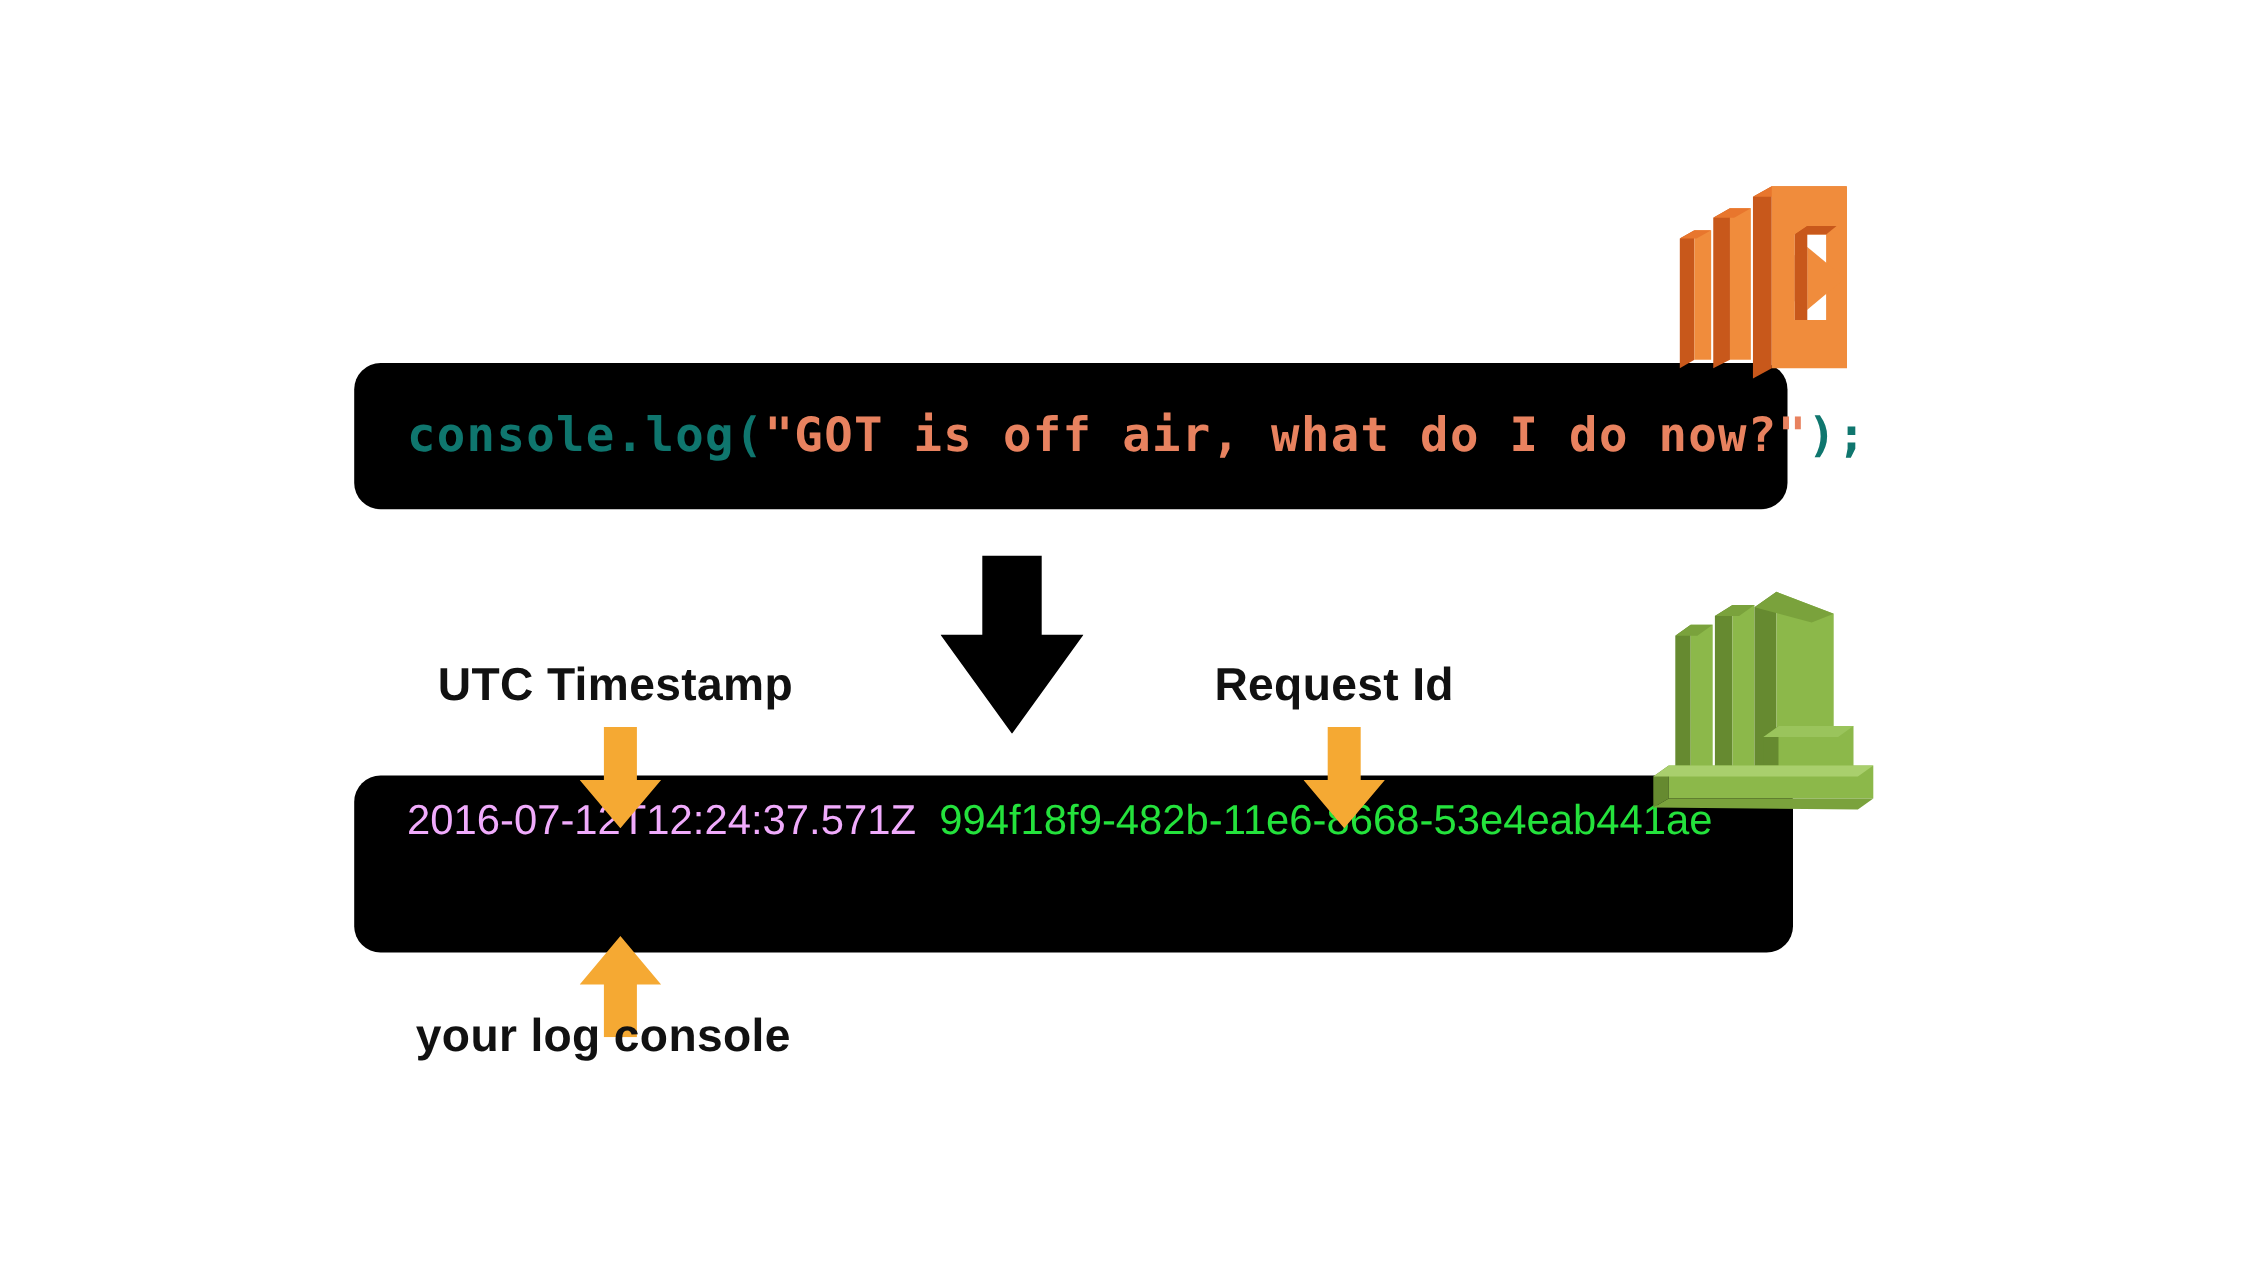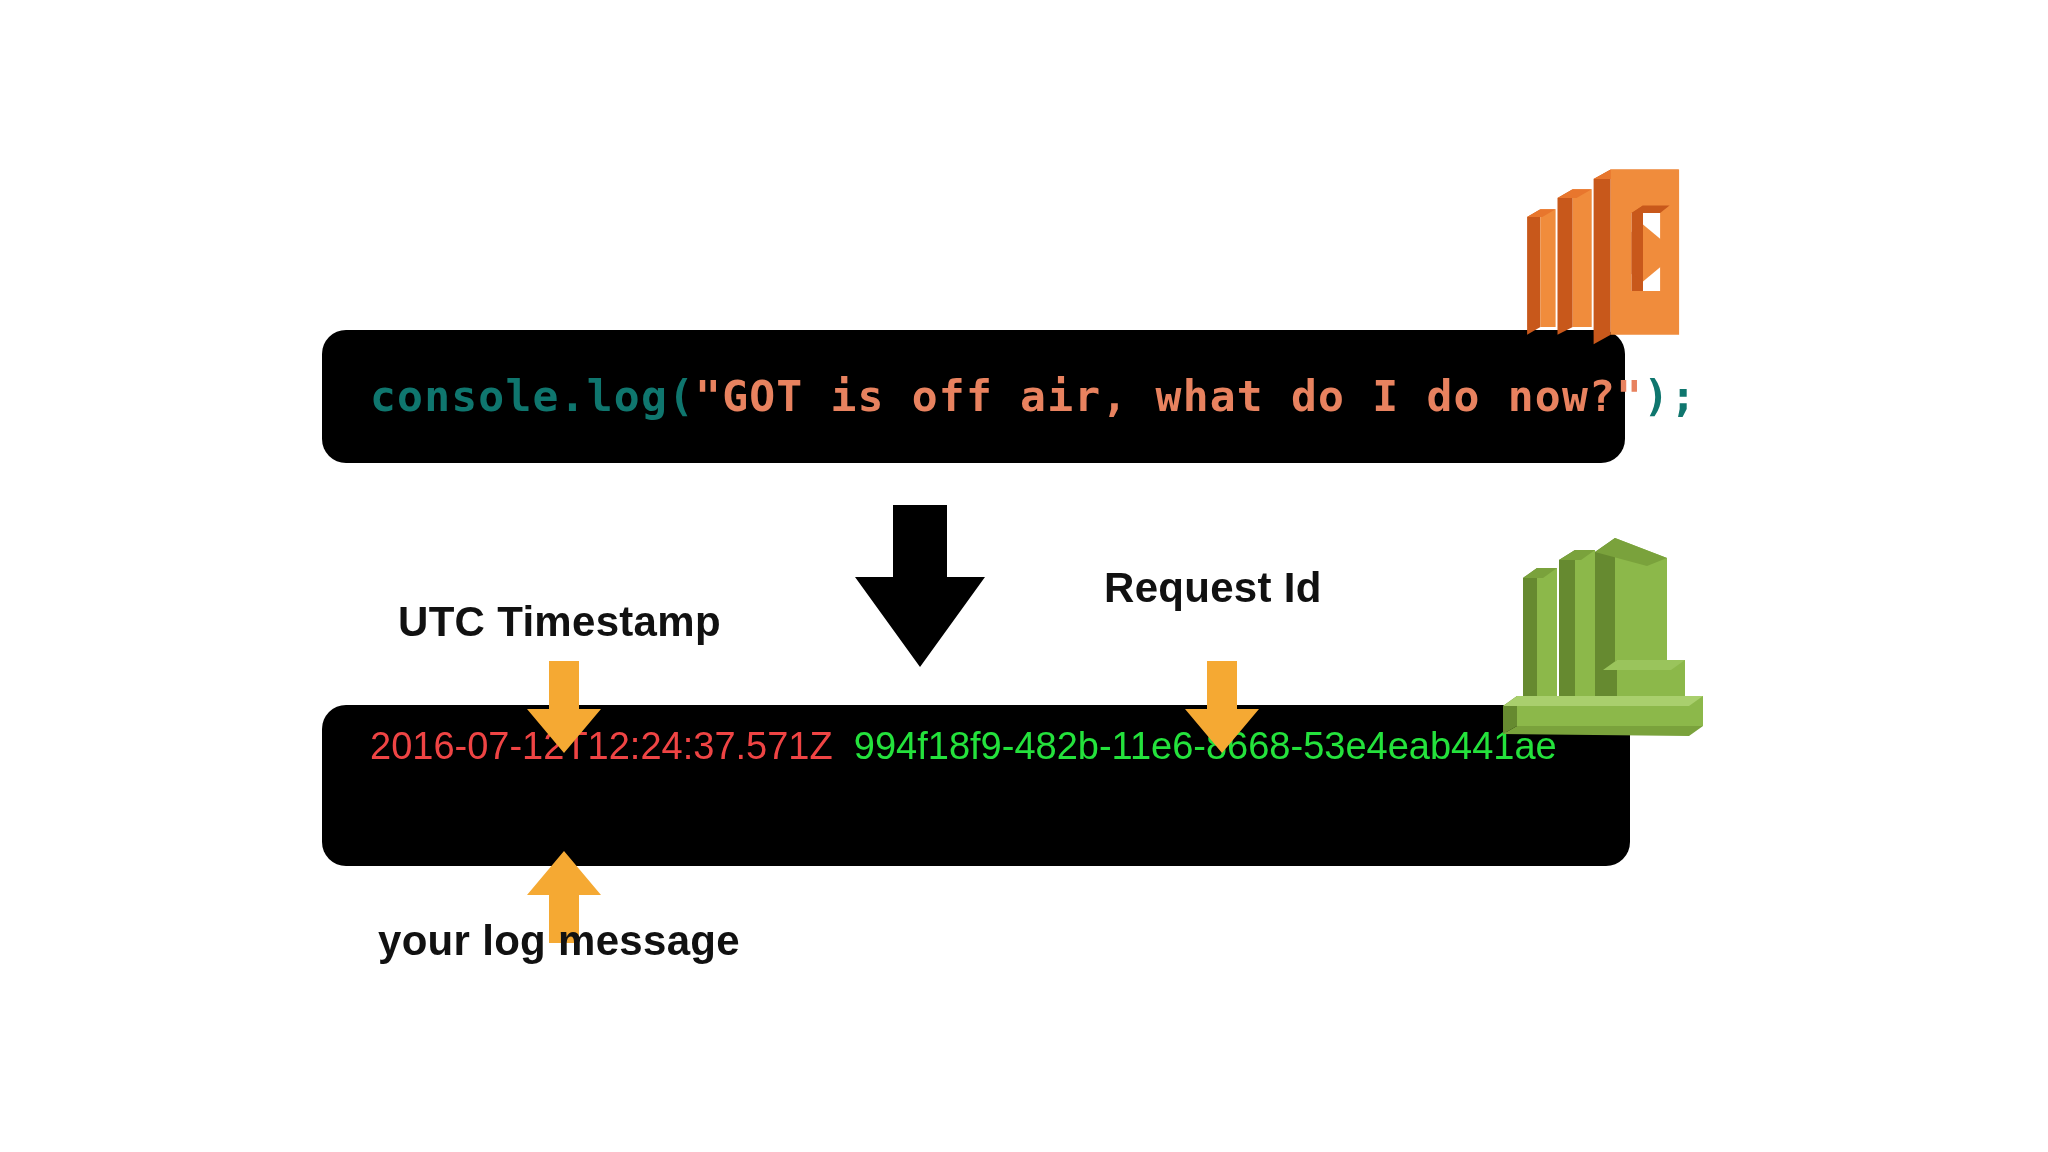--- a/index.html
+++ b/index.html
@@ -56,37 +56,37 @@
   .tok-plain  { color: #0f766e; }
   .tok-string { color: #e8825f; }
 
   
   .log-line {
     font-family: "Liberation Sans", sans-serif;
     font-size: 38px;
     line-height: 46px;
     white-space: pre;
   }
-  .log-ts  { color: #ef4444; }
+  .log-ts  { color: #f0abfc; }
   .log-rid { color: #24e23c; }
   .log-msg { color: #f3bb9d; }
 
   
   .callout-label {
     position: absolute;
     color: #111111;
     font-family: "Liberation Sans", sans-serif;
     font-size: 42px;
     font-weight: 700;
     letter-spacing: 0.3px;
     white-space: nowrap;
     z-index: 6;
   }
   #label-utc     { left: 398px; top: 598px; }
-  #label-request { left: 1104px; top: 564px; }
+  #label-request { left: 1104px; top: 598px; }
   #label-message { left: 378px; top: 917px; }
 
   
   .arrow-orange {
     position: absolute;
     width: 74px;
     height: 92px;
     z-index: 5;
   }
   .arrow-orange svg { display: block; width: 100%; height: 100%; }
@@ -158,21 +158,21 @@
 <div id="arrow-flow">
   <svg viewBox="0 0 130 162" xmlns="http://www.w3.org/2000/svg">
     <polygon points="38,0 92,0 92,72 130,72 65,162 0,72 38,72" fill="#000000"></polygon>
   </svg>
 </div>
 
 <div class="callout-label" id="label-utc">UTC Timestamp</div>
 
 <div class="callout-label" id="label-request">Request Id</div>
 
-<div class="callout-label" id="label-message">your log message</div>
+<div class="callout-label" id="label-message">your log console</div>
 
 <div class="arrow-orange" id="arrow-utc">
   <svg viewBox="0 0 74 92" xmlns="http://www.w3.org/2000/svg">
     <polygon points="22,0 52,0 52,48 74,48 37,92 0,48 22,48" fill="#f5a933"></polygon>
   </svg>
 </div>
 
 <div class="arrow-orange" id="arrow-request">
   <svg viewBox="0 0 74 92" xmlns="http://www.w3.org/2000/svg">
     <polygon points="22,0 52,0 52,48 74,48 37,92 0,48 22,48" fill="#f5a933"></polygon>

